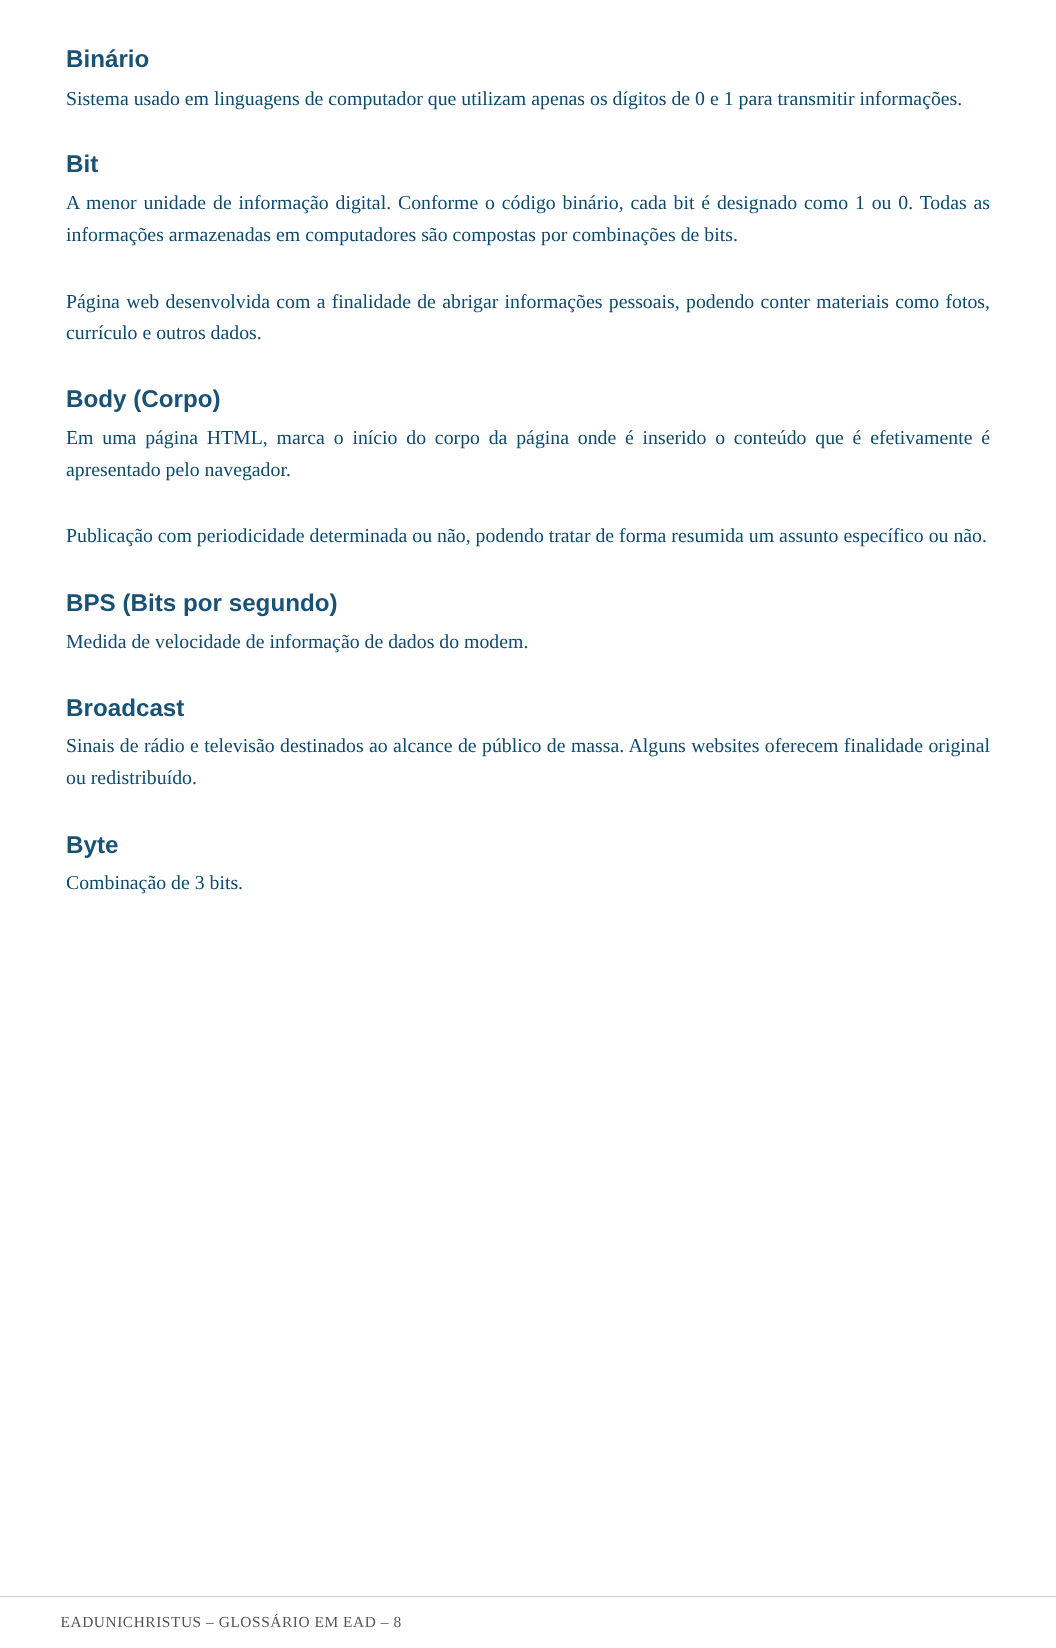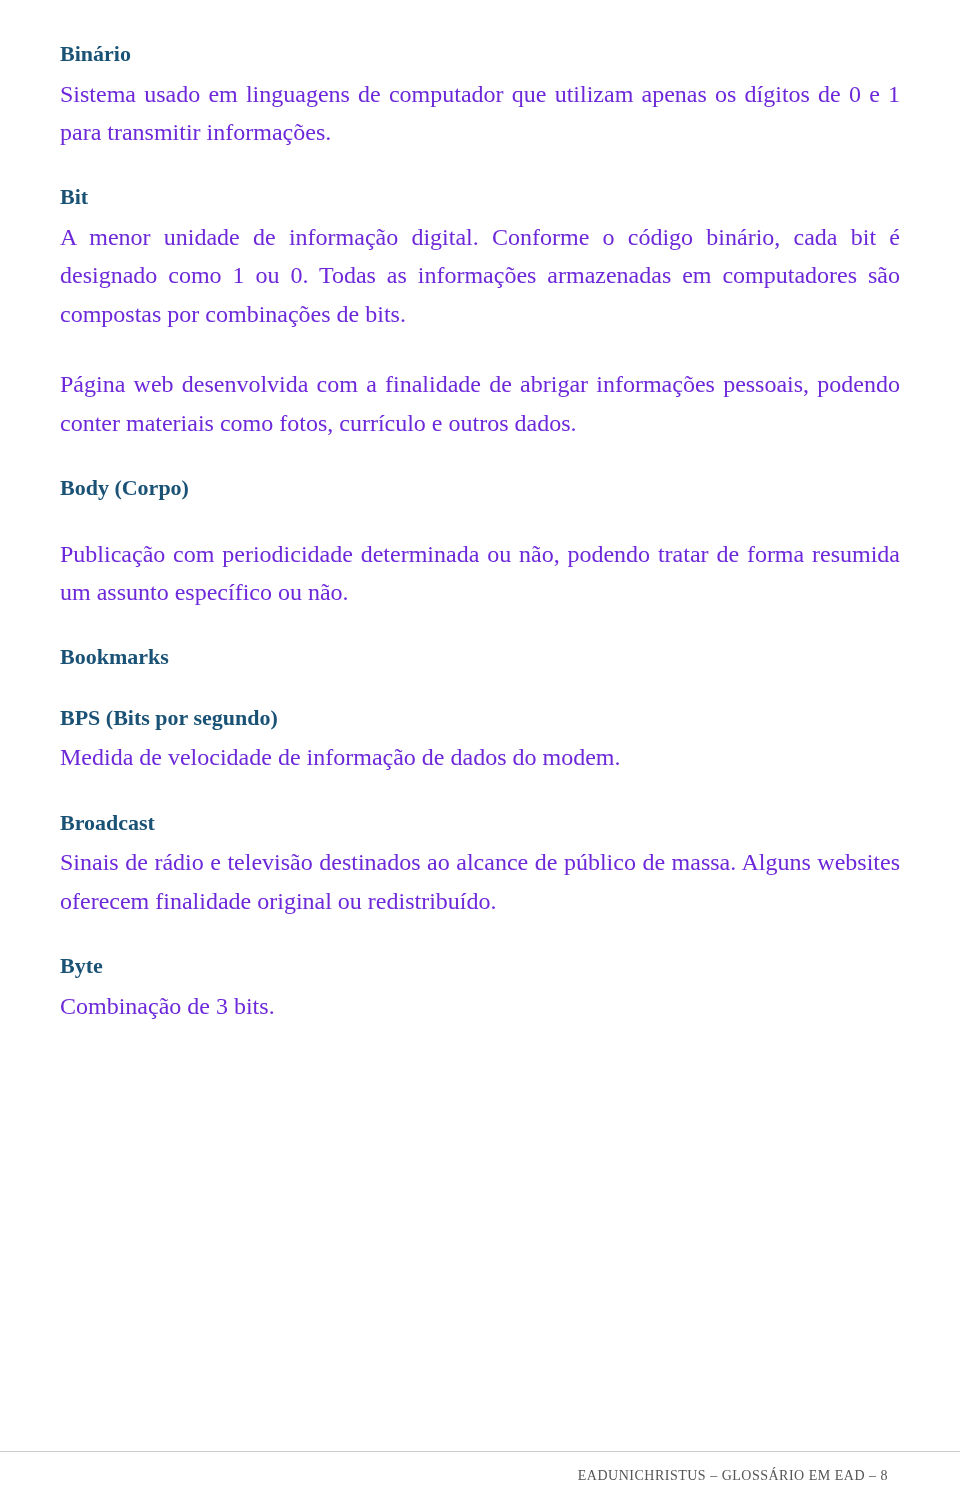--- a/index.html
+++ b/index.html
@@ -19,44 +19,44 @@
 
     .page-content {
       padding: 40px 60px 80px 60px;
     }
 
     .glossary-entry {
       margin-bottom: 32px;
     }
 
     .entry-term {
-      font-family: Liberation Serif, serif;
+      font-family: Liberation Sans, sans-serif;
       font-size: 22px;
       font-weight: bold;
       color: #1a5276;
       margin-bottom: 6px;
       line-height: 1.3;
     }
 
     .entry-definition {
       font-family: 'Georgia', serif;
-      font-size: 24px;
-      color: #6d28d9;
+      font-size: 18px;
+      color: #0c4a6e;
       line-height: 1.6;
       text-align: justify;
     }
 
     .page-footer {
       position: absolute;
       bottom: 0;
       left: 0;
       right: 0;
       border-top: 1px solid #cccccc;
-      padding: 14px 72px;
-      text-align: right;
+      padding: 14px 55px;
+      text-align: left;
     }
 
     .footer-text {
       font-family: 'Georgia', serif;
       font-size: 14px;
       color: #555555;
       letter-spacing: 0.5px;
     }
   </style>
 </head>
@@ -73,28 +73,28 @@
     <div class="entry-term">Bit</div>
     <div class="entry-definition">A menor unidade de informação digital. Conforme o código binário, cada bit é designado como 1 ou 0. Todas as informações armazenadas em computadores são compostas por combinações de bits.</div>
   </div>
 
   <div class="glossary-entry">
     <div class="entry-definition">Página web desenvolvida com a finalidade de abrigar informações pessoais, podendo conter materiais como fotos, currículo e outros dados.</div>
   </div>
 
   <div class="glossary-entry">
     <div class="entry-term">Body (Corpo)</div>
+    <div class="entry-definition">Em uma página HTML, marca o início do corpo da página onde é inserido o conteúdo que é efetivamente é apresentado pelo navegador.</div>
   </div>
 
   <div class="glossary-entry">
     <div class="entry-definition">Publicação com periodicidade determinada ou não, podendo tratar de forma resumida um assunto específico ou não.</div>
   </div>
 
   <div class="glossary-entry">
-    <div class="entry-term">Bookmarks</div>
   </div>
 
   <div class="glossary-entry">
     <div class="entry-term">BPS (Bits por segundo)</div>
     <div class="entry-definition">Medida de velocidade de informação de dados do modem.</div>
   </div>
 
   <div class="glossary-entry">
     <div class="entry-term">Broadcast</div>
     <div class="entry-definition">Sinais de rádio e televisão destinados ao alcance de público de massa. Alguns websites oferecem finalidade original ou redistribuído.</div>

